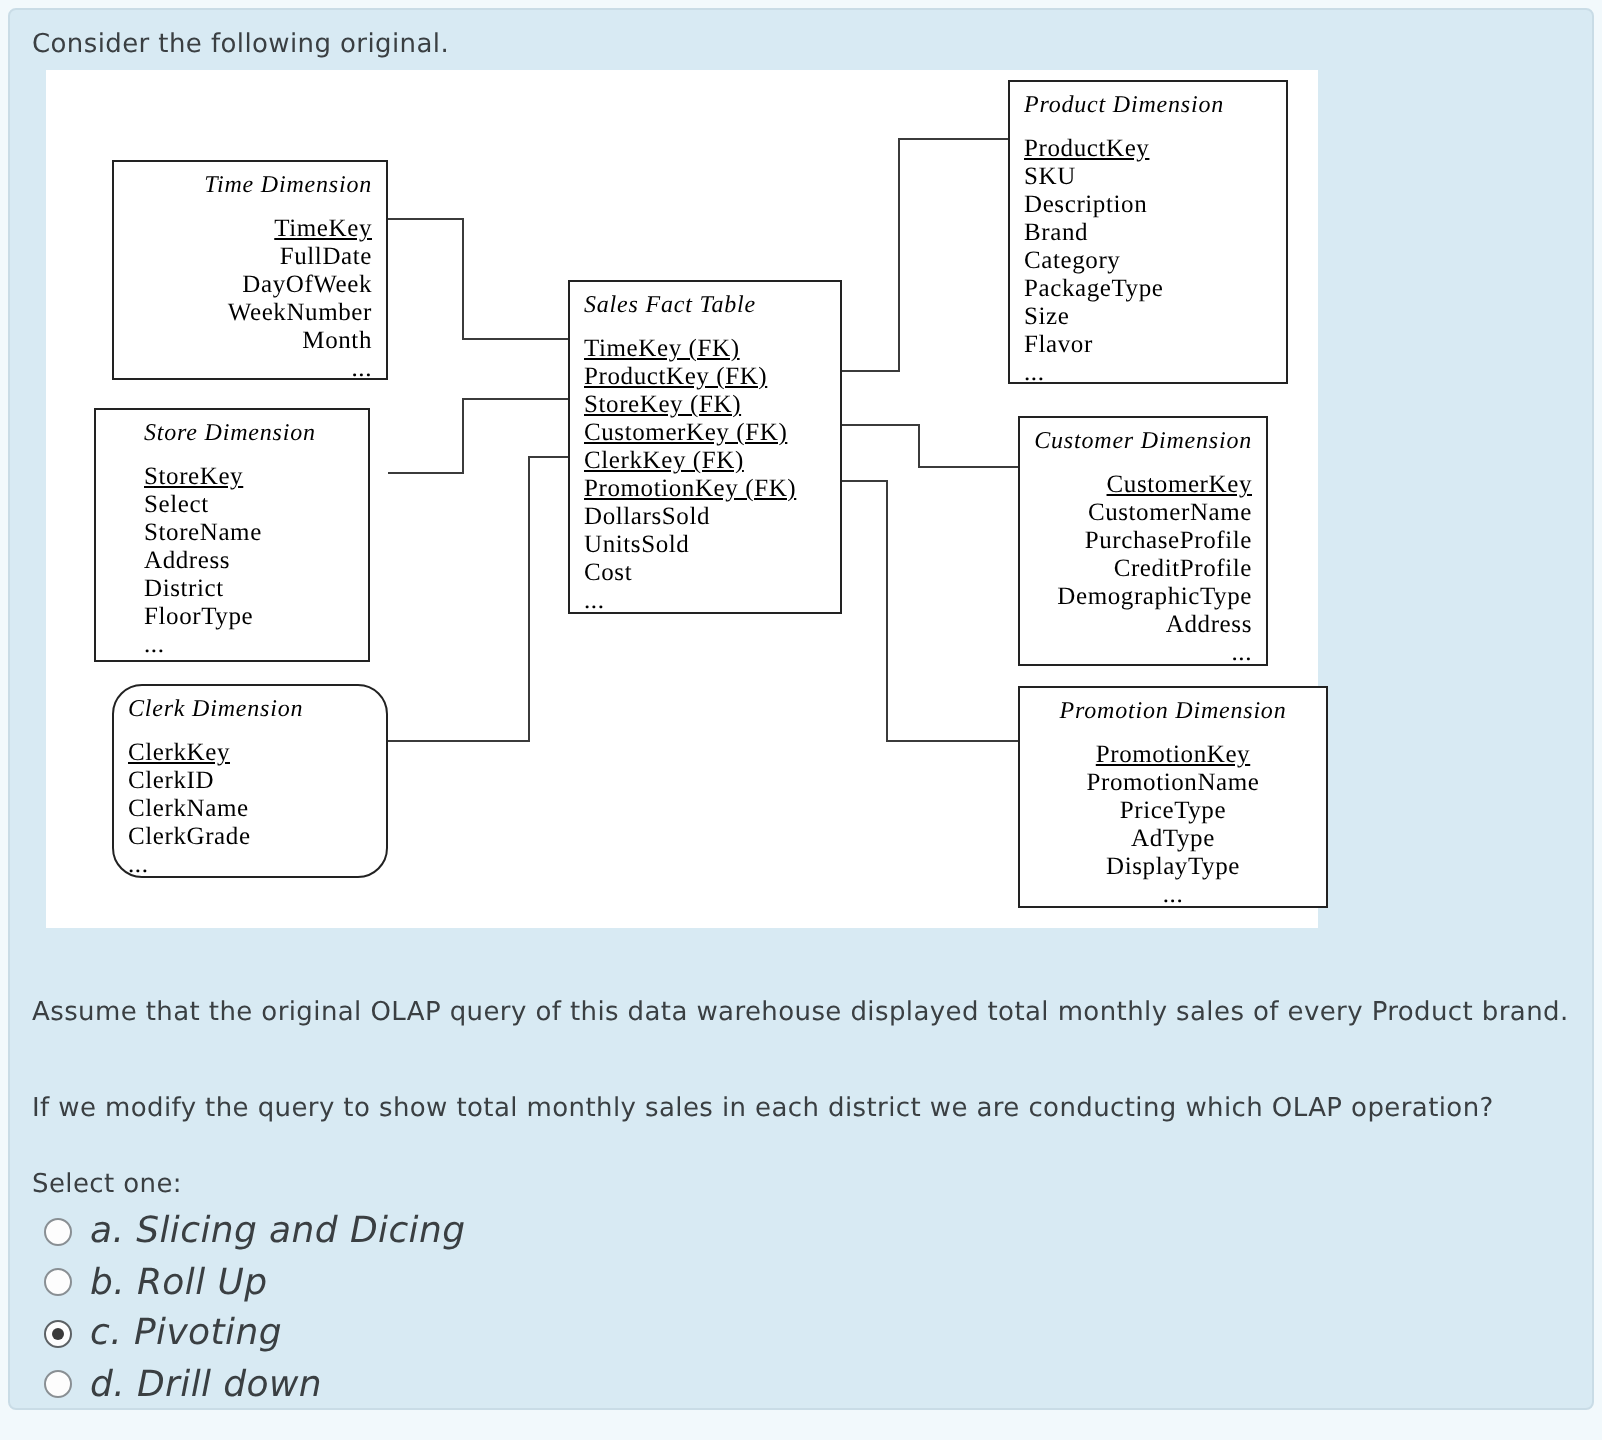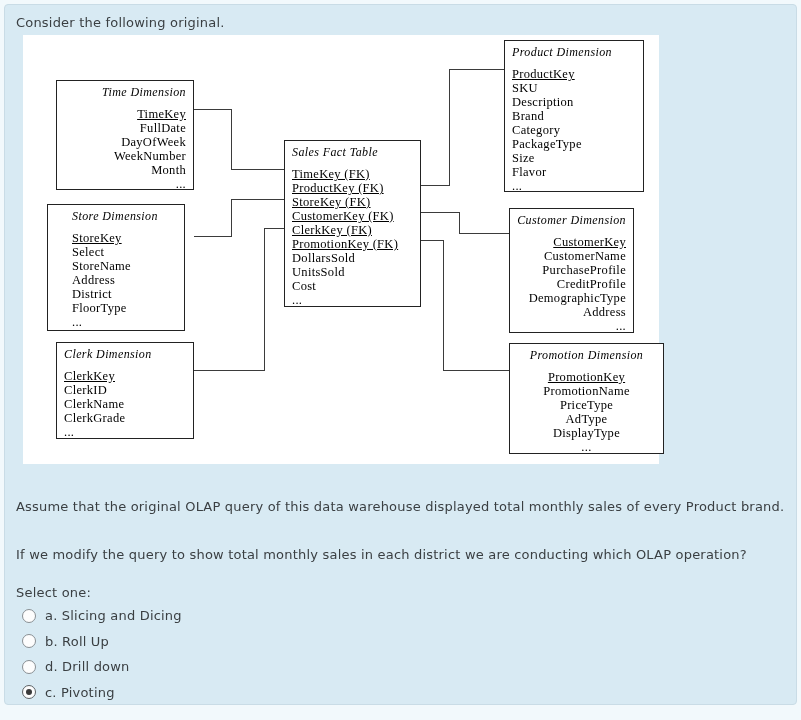--- a/index.html
+++ b/index.html
@@ -58,21 +58,21 @@
   .e-row{
     font-size:12.5px;
     line-height:14px;
     letter-spacing:.3px;
     white-space:nowrap;
   }
   .e-row.gap{margin-top:8px;}
   .e-row.key{font-weight:normal;text-decoration:underline;}
   #box-time     {left:33px; top:45px;  width:138px;height:110px;text-align:right;}
   #box-store    {left:24px; top:169px; width:138px;height:127px;padding-left:24px;}
-  #box-clerk    {left:33px; top:307px; width:138px;height:97px;}
+  #box-clerk    {left:33px; top:307px; width:138px;height:97px;border-radius:15px;}
   #box-fact     {left:261px;top:105px; width:137px;height:167px;border-width:1.5px;}
   #box-product  {left:481px;top:5px;   width:140px;height:152px;}
   #box-customer {left:486px;top:173px; width:125px;height:125px;text-align:right;}
   #box-promotion{left:486px;top:308px; width:155px;height:111px;text-align:center;}
 
   
   #options{position:absolute;left:11px;top:598px;}
   .opt{
     display:flex;align-items:center;
     height:25.5px;
@@ -90,23 +90,24 @@
   .radio.selected{border-color:#5c6164;}
   .radio.selected::after{
     content:"";
     position:absolute;left:3px;top:3px;
     width:6px;height:6px;border-radius:50%;
     background:#3a3a3a;
   }
   .opt-label{
     margin-left:9px;
     color:#3a3f42;
-    font-size:13px;
+    font-size:18px;
     letter-spacing:.2px;
     white-space:nowrap;
+    font-style:italic;
   }
 </style>
 </head>
 <body>
 
 <div id="screen">
   <div id="panel">
 
     <div id="prompt" class="qtext">Consider the following original.</div>
 
@@ -199,23 +200,23 @@
     <div id="options">
         <div class="opt">
           <span class="radio"></span>
           <span class="opt-label">a. Slicing and Dicing</span>
         </div>
         <div class="opt">
           <span class="radio"></span>
           <span class="opt-label">b. Roll Up</span>
         </div>
         <div class="opt">
+          <span class="radio selected"></span>
+          <span class="opt-label">c. Pivoting</span>
+        </div>
+        <div class="opt">
           <span class="radio"></span>
           <span class="opt-label">d. Drill down</span>
         </div>
-        <div class="opt">
-          <span class="radio selected"></span>
-          <span class="opt-label">c. Pivoting</span>
-        </div>
       </div>
 
   </div>
 </div>
 
 </body></html>

